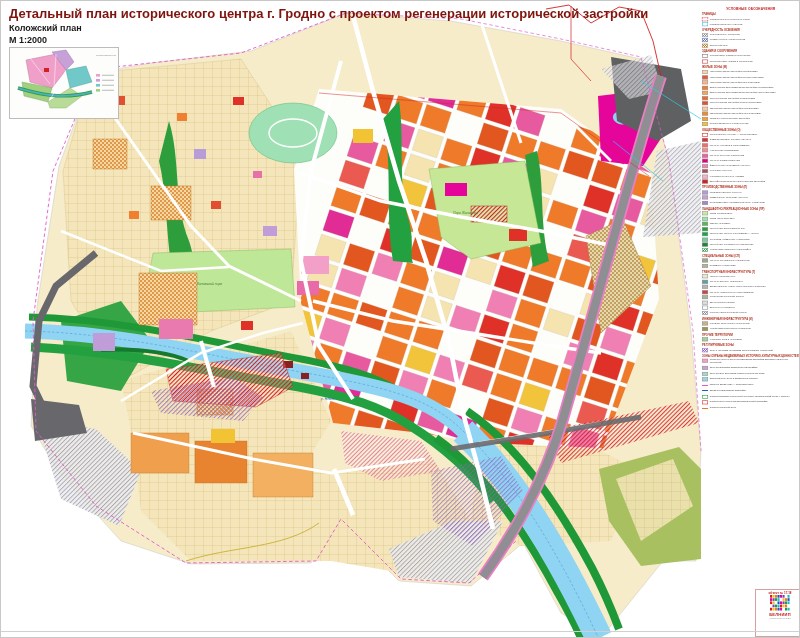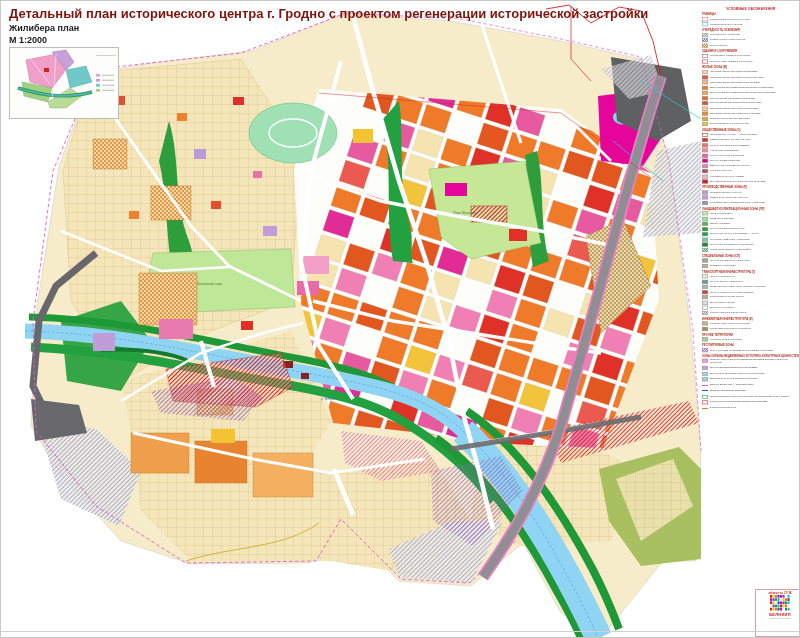--- a/index.html
+++ b/index.html
@@ -337,21 +337,21 @@
 
     <g id="map-labels" font-family="Liberation Sans, sans-serif" font-size="3.4" font-style="italic">
           <text x="452" y="213" fill="#4a7a3a">Парк Жилибера</text>
           <text x="196" y="284" fill="#4a7a3a">Коложский парк</text>
           <text x="320" y="399" fill="#2a6aa8">р. Неман</text>
         </g>
   </svg>
   </div>
 
   <div class="title">Детальный план исторического центра г. Гродно с проектом регенерации исторической застройки</div>
-  <div class="subtitle">Жилибера план</div>
+  <div class="subtitle">Коложский план</div>
   <div class="scale">М   1:2000</div>
 
   <div class="inset">
     <svg width="106" height="68" viewBox="0 0 106 68">
       <polygon points="16,12 46,6 56,22 42,40 20,34" fill="#f0a0c8" stroke="#b06890" stroke-width="0.4"></polygon>
       <polygon points="42,4 56,2 64,14 56,22" fill="#c8a0d8" stroke="#9070a8" stroke-width="0.4"></polygon>
       <polygon points="56,22 76,18 82,34 60,40" fill="#70c8c8" stroke="#489898" stroke-width="0.4"></polygon>
       <polygon points="12,34 42,40 38,54 14,48" fill="#a0d080" stroke="#70a050" stroke-width="0.4"></polygon>
       <polygon points="38,54 60,40 72,48 56,60 40,60" fill="#b8dc98" stroke="#80a860" stroke-width="0.4"></polygon>
       <path d="M8,40 C28,46 52,52 82,44" fill="none" stroke="#30a048" stroke-width="3.4"></path>

